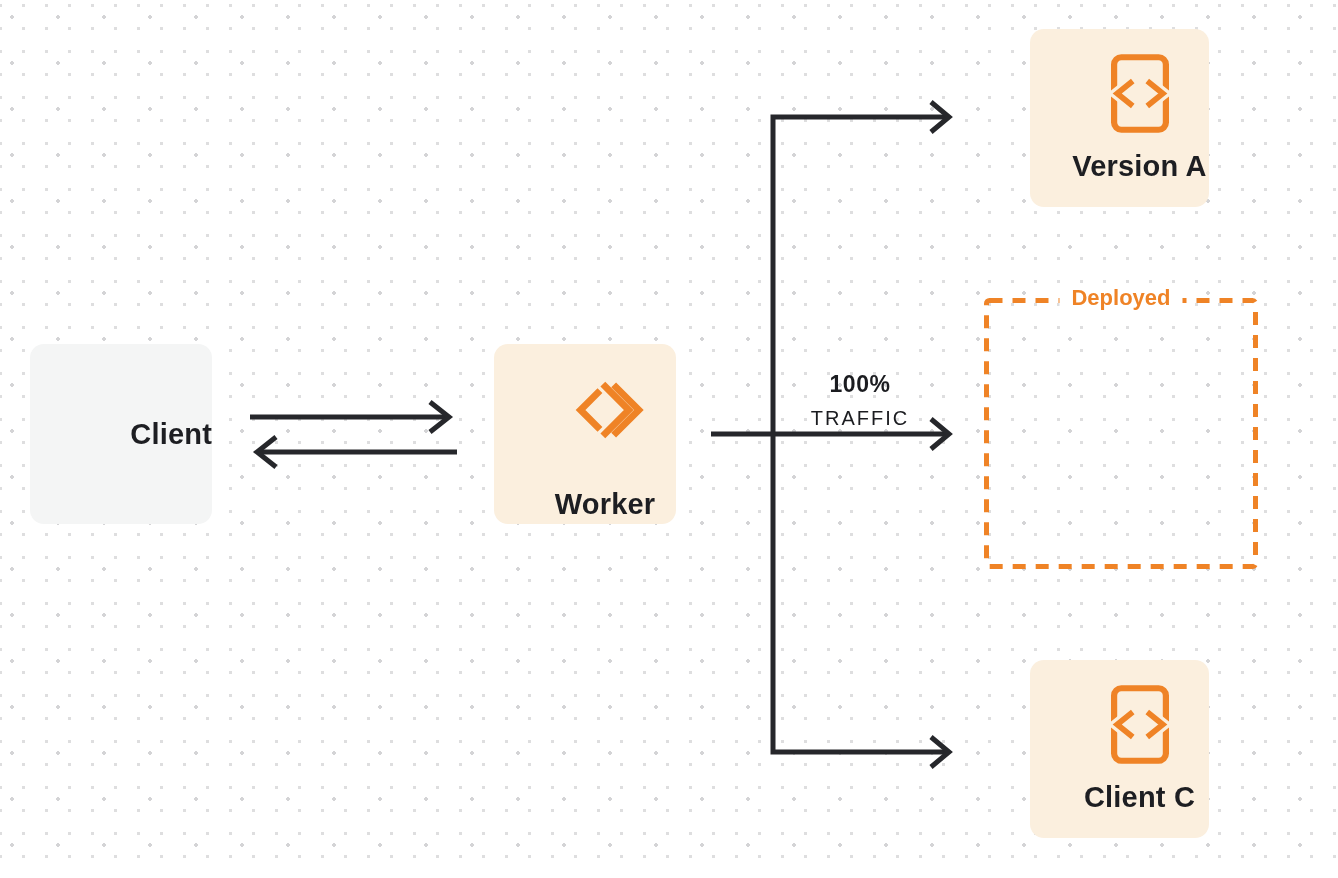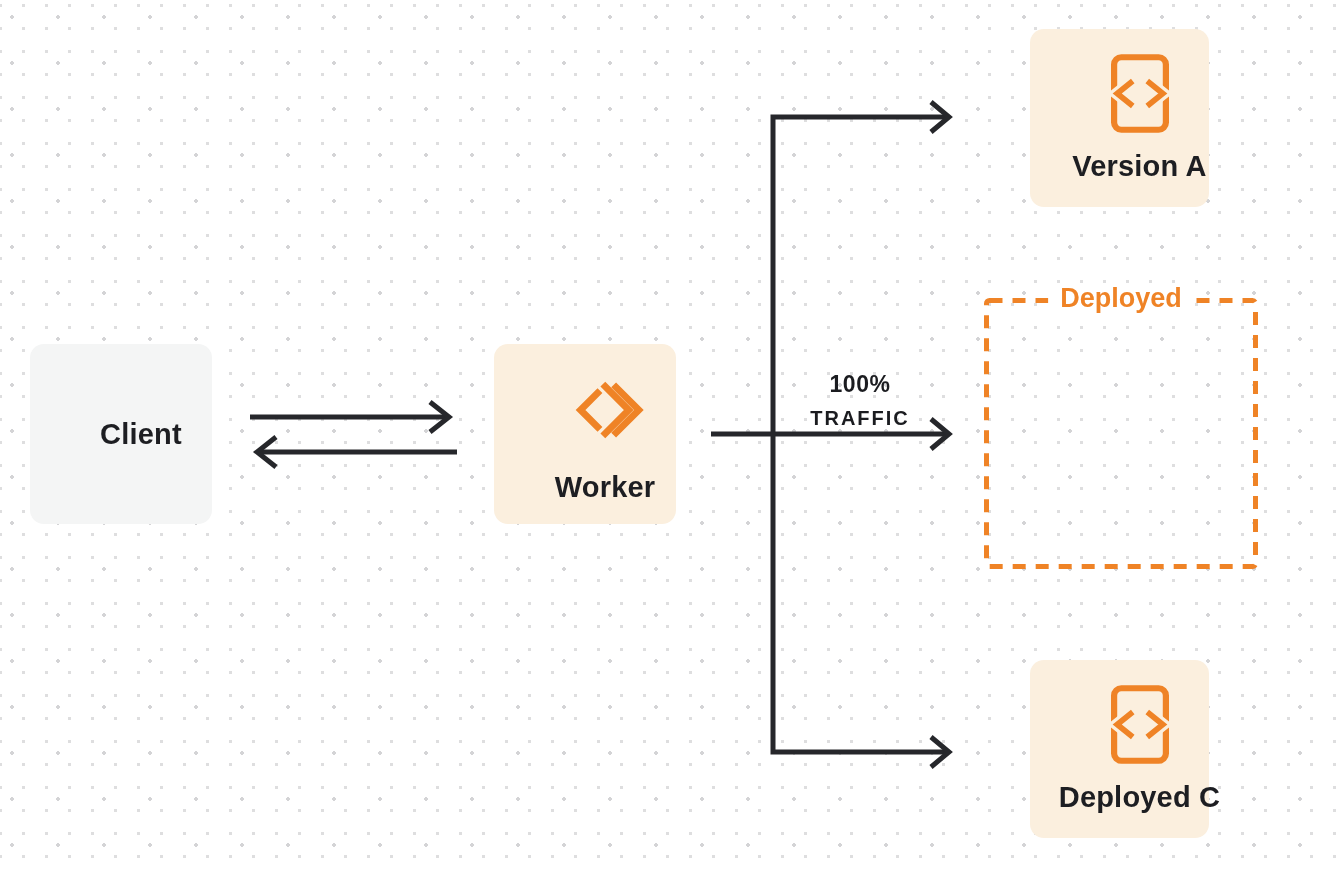--- a/index.html
+++ b/index.html
@@ -29,36 +29,36 @@
   .node {
     position: absolute;
     border-radius: 14px;
     display: flex;
     flex-direction: column;
     align-items: center;
     justify-content: center;
     box-sizing: border-box;
     padding-left: 40px;
   }
-  .node--gray  { background: #f4f5f5; }
+  .node--gray  { background: #f4f5f5; align-items: flex-end; }
   .node--peach { background: #fbefde; }
   .node-label {
     font-weight: 700;
     font-size: 29px;
     color: #1d1e22;
     letter-spacing: 0.2px;
     white-space: nowrap;
   }
   .node--client { left: 30px; top: 344px; width: 182px; height: 180px; }
   .node--worker {
     left: 494px; top: 344px; width: 182px; height: 180px;
     justify-content: flex-start;
     padding-top: 30px;
   }
-  .node--worker .node-label { margin-top: 25px; }
+  .node--worker .node-label { margin-top: 42px; }
   .node--version {
     width: 179px; height: 178px;
     justify-content: flex-start;
     padding-top: 25px;
   }
   .node--version .node-label { margin-top: 17px; }
   .node--version-a { left: 1030px; top: 29px;  }
   .node--version-b { left: 1030px; top: 345px; }
   .node--version-c { left: 1030px; top: 660px; }
 
@@ -69,21 +69,21 @@
     text-align: center;
     color: #1b1c20;
   }
   .traffic-label .line1 {
     font-size: 23px;
     font-weight: 700;
     letter-spacing: 0.5px;
   }
   .traffic-label .line2 {
     font-size: 20px;
-    font-weight: 700;
+    font-weight: 400;
     letter-spacing: 2px;
     margin-top: 9px;
   }
 
   .deployed-group {
     position: absolute;
     left: 984px; top: 298px;
     width: 274px; height: 271px;
   }
   .deployed-group svg {
@@ -92,21 +92,21 @@
     width: 100%; height: 100%;
     overflow: visible;
   }
   .deployed-label {
     position: absolute;
     top: -15px;
     left: 50%;
     transform: translateX(-50%);
     background: #ffffff;
     padding: 0 12px;
-    font-size: 27px;
+    font-size: 22px;
     font-weight: 700;
     color: #ef8326;
     line-height: 30px;
     white-space: nowrap;
   }
   .icon-slot { display: block; }
 </style>
 </head>
 <body>
 
@@ -182,16 +182,16 @@
       <rect x="3" y="3" width="50" height="70" rx="7" stroke="#ef8326" stroke-width="6"></rect>
       <g stroke="#fbefde" stroke-width="12">
         <path d="M21,26 L6,38 L21,50"></path>
           <path d="M35,26 L50,38 L35,50"></path>
       </g>
       <g stroke="#ef8326" stroke-width="5.5">
         <path d="M21,26 L6,38 L21,50"></path>
           <path d="M35,26 L50,38 L35,50"></path>
       </g>
     </svg>
-    <span class="node-label">Deployed C</span>
+    <span class="node-label">Client C</span>
   </div>
 
 </div>
 
 </body></html>

